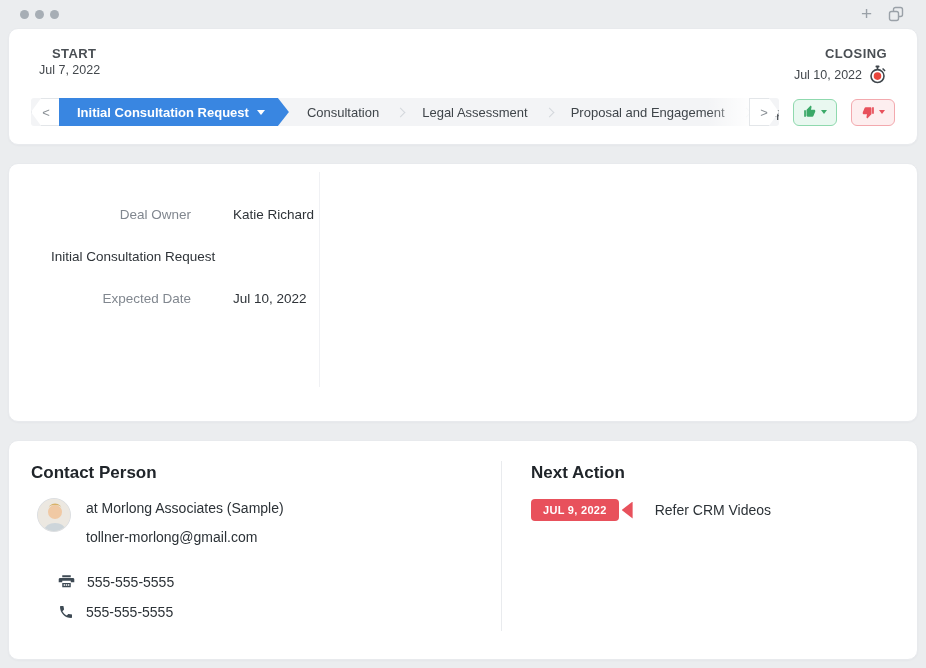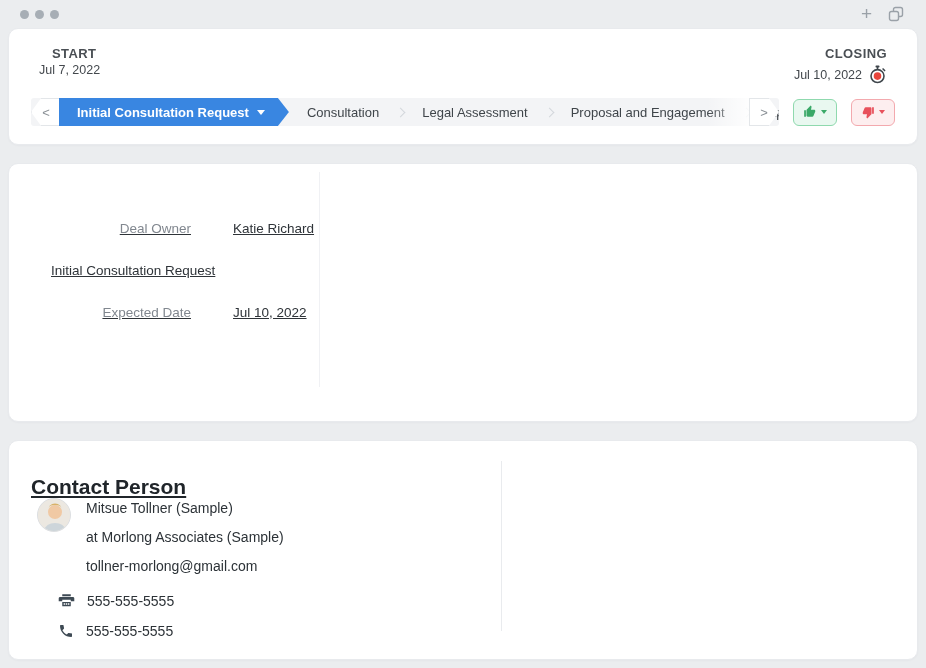--- a/index.html
+++ b/index.html
@@ -55,31 +55,31 @@
   .fade-right { position:absolute; right:24px; top:0; width:48px; height:28px; background:linear-gradient(to right, rgba(243,244,246,0), #ffffff); z-index:2; }
   .vote-btn {
     height:27px; width:44px; border-radius:6px; display:flex; align-items:center; justify-content:center;
     gap:4px; margin-left:14px; flex:0 0 auto; cursor:pointer;
   }
   .vote-up { background:#e9f8f0; border:1px solid #8fd9ae; }
   .vote-down { background:#fdeeef; border:1px solid #f3a9ae; }
   .caret-up-btn { width:0; height:0; border-left:3.5px solid transparent; border-right:3.5px solid transparent; border-top:4.5px solid #3aa968; }
   .caret-down-btn { width:0; height:0; border-left:3.5px solid transparent; border-right:3.5px solid transparent; border-top:4.5px solid #e8515c; }
   
-  .detail-rows { padding-top:43px;text-decoration:underline; }
+  .detail-rows { padding-top:29px; }
   .detail-row { display:flex; align-items:center; height:42px; font-size:13.5px; }
   .detail-label { width:182px; text-align:right; color:#81878f; flex:0 0 auto; }
   .detail-value { margin-left:42px; color:#2e3338; }
   .col-line { position:absolute; left:310px; top:8px; height:215px; width:1px; background:#f0f1f4; }
   
   .half { position:absolute; top:0; bottom:0; }
   .half-left { left:0; width:492px; }
   .half-right { left:492px; right:0; }
   .v-divider { position:absolute; left:492px; top:20px; bottom:28px; width:1px; background:#e9ebee; }
-  .section-title { font-size:21px; font-weight:bold; color:#20252a; position:absolute; left:22px; top:34px;text-decoration:underline; }
+  .section-title { font-size:17px; font-weight:bold; color:#20252a; position:absolute; left:22px; top:22px; }
   .half-right .section-title { left:30px; }
   .avatar {
     position:absolute; left:28px; top:57px; width:34px; height:34px; border-radius:50%;
     overflow:hidden; border:1px solid #dcdfe2; background:#e9e5df;
   }
   .contact-lines { position:absolute; left:77px; top:59px; }
   .c-line { font-size:14px; color:#2c3237; margin-bottom:13px; }
   .phone-row { display:flex; align-items:center; gap:12px; margin-bottom:14px; cursor:pointer; }
   .phone-row span { font-size:14px; color:#2c3237; }
   
@@ -191,35 +191,42 @@
     <div class="section-title">Contact Person</div>
     <div class="avatar">
       <svg width="34" height="34" viewBox="0 0 34 34">
         <rect width="34" height="34" fill="#ece8e1"></rect>
         <circle cx="17" cy="13" r="7" fill="#f0c9a4"></circle>
         <path d="M9.5 12 a7.5 7.5 0 0 1 15 0 q0-6-7.5-6 t-7.5 6z" fill="#d8b269"></path>
         <path d="M5 34 q2-10 12-10 t12 10z" fill="#cdd5da"></path>
       </svg>
     </div>
     <div class="contact-lines">
-      <div class="c-line">Mitsue Tollner (Sample)</div>
       <div class="c-line">at Morlong Associates (Sample)</div>
-      <div class="c-line" style="margin-bottom:18px">tollner-morlong@gmail.com</div>
+      <div class="c-line" style="margin-bottom:28px">tollner-morlong@gmail.com</div>
       <div class="phone-row">
         <span style="margin-left:-28px">
           <svg width="17" height="17" viewBox="0 0 24 24" fill="#3e4a54">
               <path d="M3 7h18c1.1 0 2 .9 2 2v4h-5v-2H6v2H1V9c0-1.1.9-2 2-2zm3 7h12v6H6v-6zm2 1.5v1h2v-1H8zm3 0v1h2v-1h-2zm3 0v1h2v-1h-2zM8 17v1h2v-1H8zm3 0v1h2v-1h-2zm3 0v1h2v-1h-2zM6 3h12v3H6z"></path>
             </svg>
         </span>
         <span>555-555-5555</span>
       </div>
       <div class="phone-row">
         <span style="margin-left:-28px">
           <svg width="16" height="16" viewBox="0 0 24 24" fill="#3e4a54">
               <path d="M6.62 10.79c1.44 2.83 3.76 5.14 6.59 6.59l2.2-2.2c.27-.27.67-.36 1.02-.24 1.12.37 2.33.57 3.57.57.55 0 1 .45 1 1V20c0 .55-.45 1-1 1-9.39 0-17-7.61-17-17 0-.55.45-1 1-1h3.5c.55 0 1 .45 1 1 0 1.25.2 2.45.57 3.57.11.35.03.74-.25 1.02l-2.2 2.2z"></path>
             </svg>
         </span>
         <span>555-555-5555</span>
       </div>
     </div>
   </div>
 
+  <div class="half half-right">
+    <div class="section-title">Next Action</div>
+    <div class="na-row">
+      <span class="na-badge">JUL 9, 2022</span>
+      <span class="na-tail"></span>
+      <span class="na-text">Refer CRM Videos</span>
+    </div>
+  </div>
 </div>
 
 </body></html>

